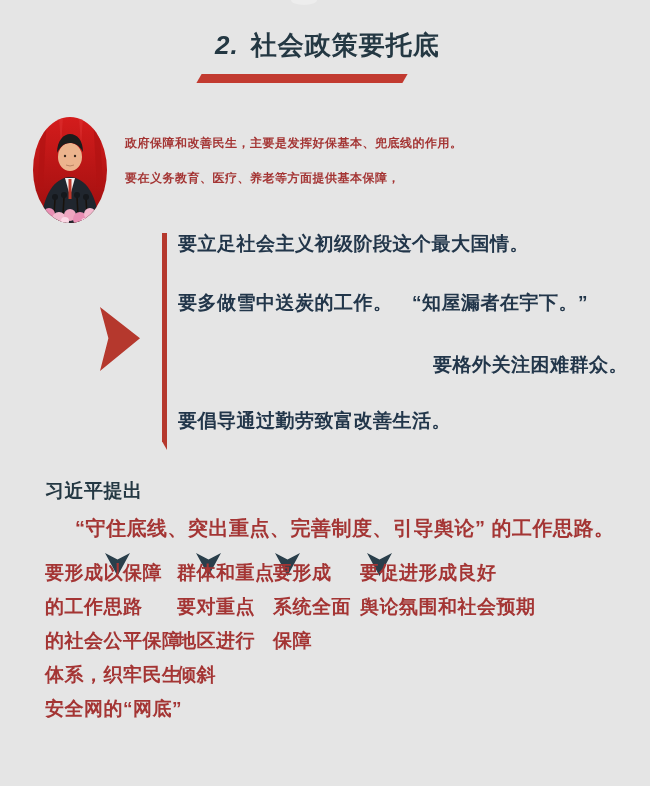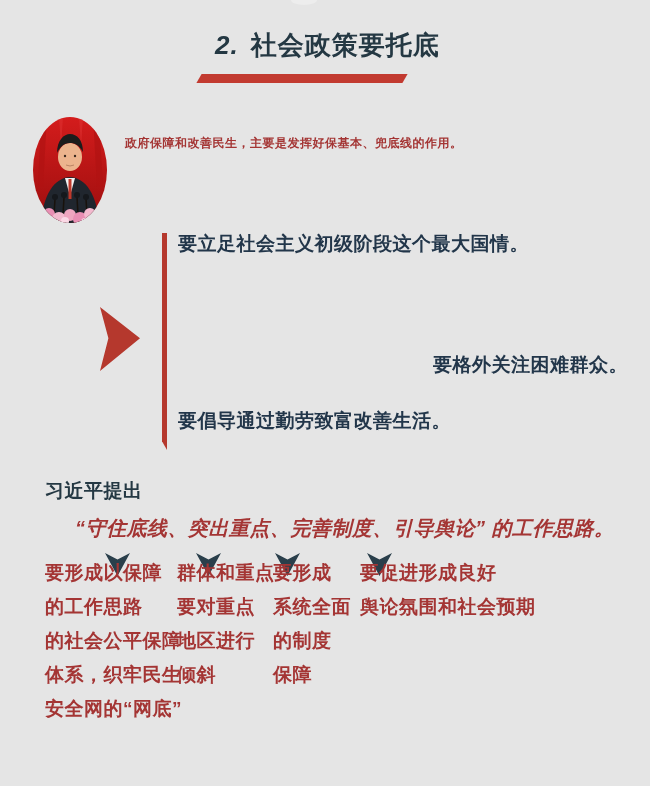--- a/index.html
+++ b/index.html
@@ -67,21 +67,20 @@
 
   
   .lead {
     left: 45px; top: 478px;
     color: #243843; font-size: 19px; letter-spacing: 0.5px;
   }
   .quote {
     left: 75px; top: 515px; width: 560px;
     color: #a43534; font-size: 20px; letter-spacing: 0.5px;
     white-space: nowrap;
-    font-style: italic;
   }
 
   
   .down-arrow {
     top: 553px; width: 25px; height: 23px;
     background: #2a3f4b;
     clip-path: polygon(0 0, 50% 28%, 100% 0, 50% 100%);
   }
   .da-1 { left: 105px; }
   .da-2 { left: 196px; }
@@ -147,25 +146,27 @@
       <circle cx="47" cy="102" r="7" fill="#e98fb4"></circle>
       <circle cx="57" cy="97" r="6" fill="#f3b9ce"></circle>
       <circle cx="67" cy="101" r="7" fill="#efa6c0"></circle>
       <circle cx="11" cy="104" r="4" fill="#fbd9e6"></circle>
       <circle cx="32" cy="104" r="4" fill="#fbd9e6"></circle>
       <circle cx="52" cy="105" r="4" fill="#fbd9e6"></circle>
     </svg>
   </div>
   <div class="abs intro">
     <div>政府保障和改善民生，主要是发挥好保基本、兜底线的作用。</div>
+    <div>要在义务教育、医疗、养老等方面提供基本保障，</div>
   </div>
 
   <div class="abs big-right-arrow"></div>
   <div class="abs v-line"></div>
   <div class="abs point point-1">要立足社会主义初级阶段这个最大国情。</div>
+  <div class="abs point point-2">要多做雪中送炭的工作。　“知屋漏者在宇下。”</div>
   <div class="abs point point-3">要格外关注困难群众。</div>
   <div class="abs point point-4">要倡导通过勤劳致富改善生活。</div>
 
   <div class="abs lead">习近平提出</div>
   <div class="abs quote">“守住底线、突出重点、完善制度、引导舆论” 的工作思路。</div>
 
   <div class="abs down-arrow da-1"></div>
   <div class="abs down-arrow da-2"></div>
   <div class="abs down-arrow da-3"></div>
   <div class="abs down-arrow da-4"></div>
@@ -179,21 +180,20 @@
   </div>
   <div class="abs col col-2">
     <div>群体和重点</div>
     <div>要对重点</div>
     <div>地区进行</div>
     <div>倾斜</div>
   </div>
   <div class="abs col col-3">
     <div>要形成</div>
     <div>系统全面</div>
-    <div>的制度</div>
     <div>保障</div>
   </div>
   <div class="abs col col-4">
     <div>要促进形成良好</div>
     <div>舆论氛围和社会预期</div>
   </div>
 
 </div>
 
 </body></html>

